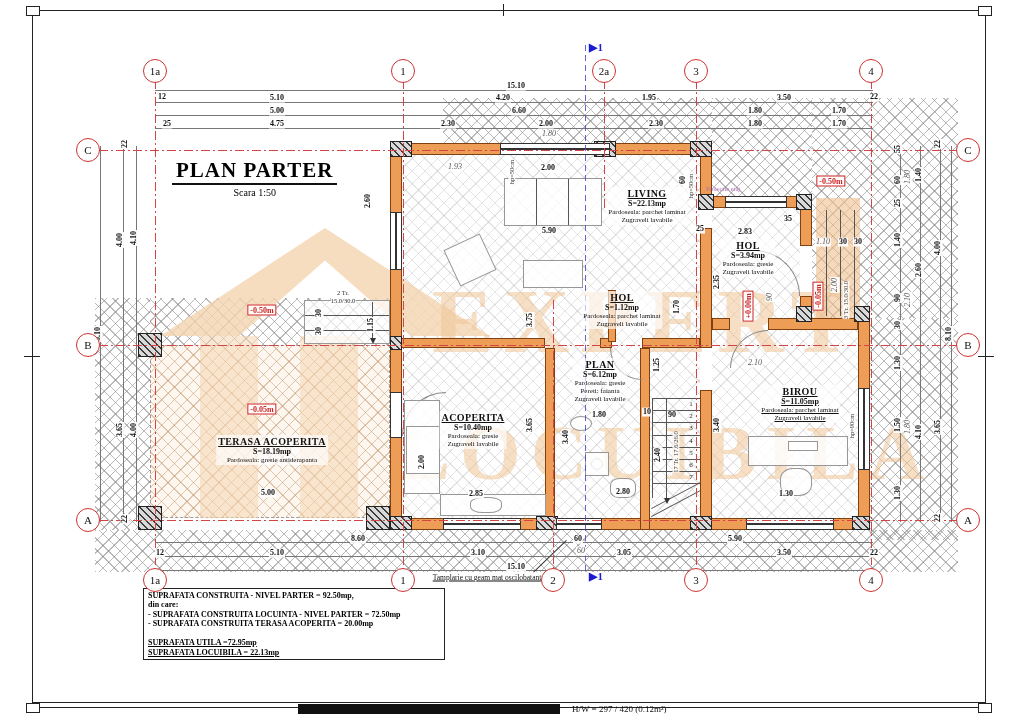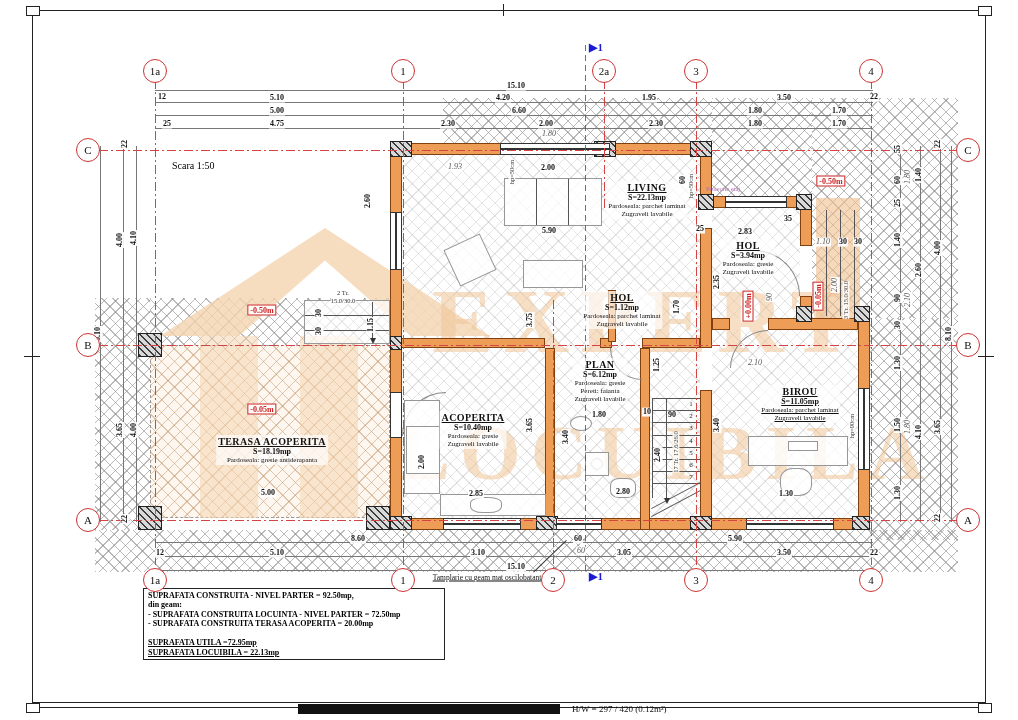--- a/index.html
+++ b/index.html
@@ -238,26 +238,27 @@
 
   <div class="bl-line" style="left:585px;top:45px;height:528px;"></div>
   <div class="blue" style="left:589px;top:41px;">▶1</div>
   <div class="blue" style="left:589px;top:570px;">▶1</div>
 
   <div class="purple" style="left:706px;top:185px;">Proiectie etaj</div>
   <div class="annot" style="left:487px;top:577px;text-decoration:underline;">Tamplarie cu geam mat oscilobatant</div>
   <div class="leader" style="left:533px;top:572px;width:46px;transform:rotate(-44deg);"></div>
 
   <div id="title-block">
+    <div id="title-main">PLAN PARTER</div>
     <div id="title-scale">Scara 1:50</div>
   </div>
 
   <div id="summary-box">
       <p>SUPRAFATA CONSTRUITA - NIVEL PARTER = 92.50mp,</p>
-      <p>din geam:</p>
+      <p>din care:</p>
       <p> - SUPRAFATA CONSTRUITA LOCUINTA - NIVEL PARTER = 72.50mp</p>
       <p> - SUPRAFATA CONSTRUITA TERASA ACOPERITA = 20.00mp</p>
       <p>&nbsp;</p>
       <p class="u">SUPRAFATA UTILA =72.95mp</p>
       <p class="u">SUPRAFATA LOCUIBILA = 22.13mp</p>
     </div>
 
   <div id="footer-line"></div>
   <div id="footer-bar"></div>
   <div id="footer-text">H/W = 297 / 420 (0.12m²)</div>
@@ -380,21 +381,21 @@
     <div class="lvl" style="left: 831px; top: 181px;">-0.50m</div>
     <div class="lvl rot" style="left: 748px; top: 306px;">+0.00m</div>
     <div class="lvl rot" style="left: 818px; top: 296px;">-0.05m</div>
     <div class="stairnum" style="left: 691px; top: 404px;">1</div>
     <div class="stairnum" style="left: 691px; top: 416.2px;">2</div>
     <div class="stairnum" style="left: 691px; top: 428.4px;">3</div>
     <div class="stairnum" style="left: 691px; top: 440.6px;">4</div>
     <div class="stairnum" style="left: 691px; top: 452.8px;">5</div>
     <div class="stairnum" style="left: 691px; top: 465px;">6</div>
     <div class="stairnum" style="left: 691px; top: 477.2px;">7</div>
-    <div class="room" style="left: 647px; top: 200px;">
+    <div class="room" style="left: 647px; top: 206px;">
       <div class="rname">LIVING</div>
       <div class="rarea">S=22.13mp</div>
       <div class="rline">Pardoseala: parchet laminat</div>
       <div class="rline">Zugraveli lavabile</div>
     </div>
     <div class="room" style="left: 748px; top: 258px;">
       <div class="rname">HOL</div>
       <div class="rarea">S=3.94mp</div>
       <div class="rline">Pardoseala: gresie</div>
       <div class="rline">Zugraveli lavabile</div>

